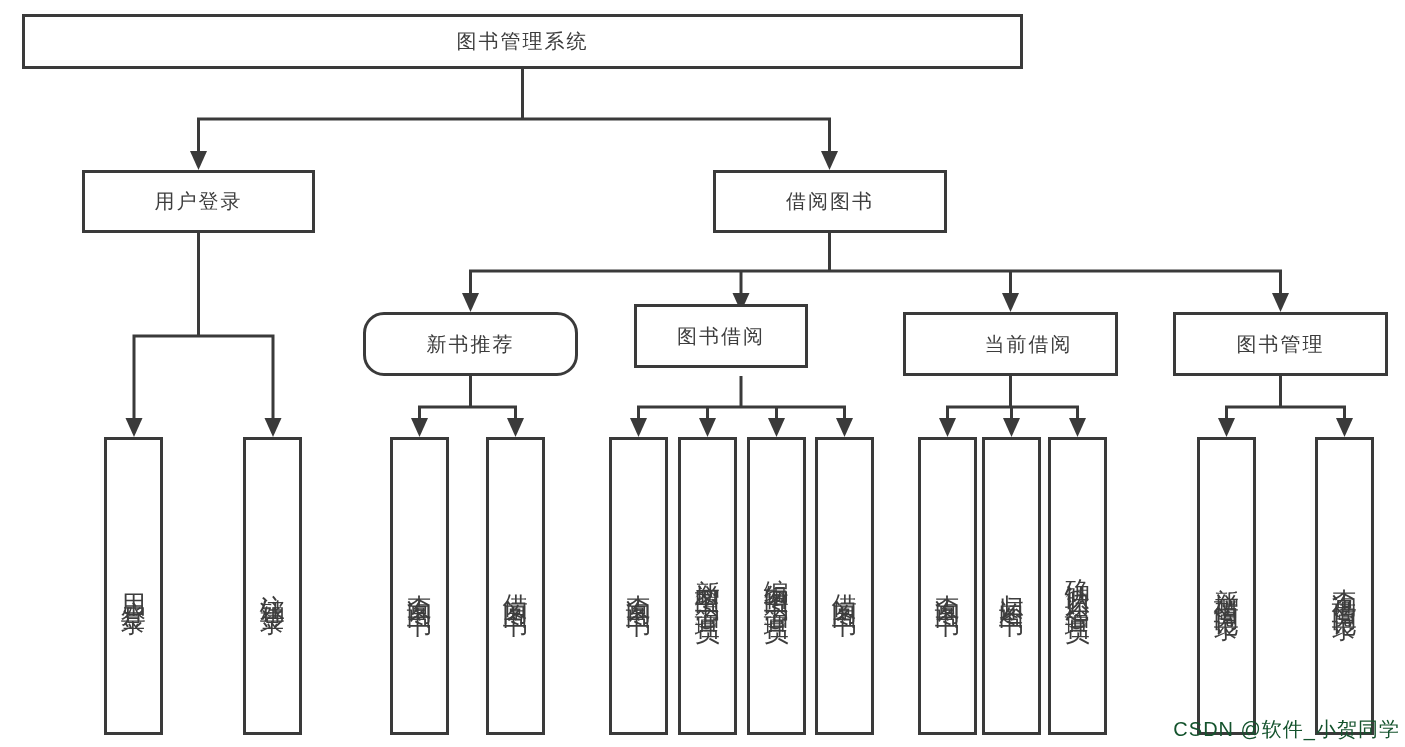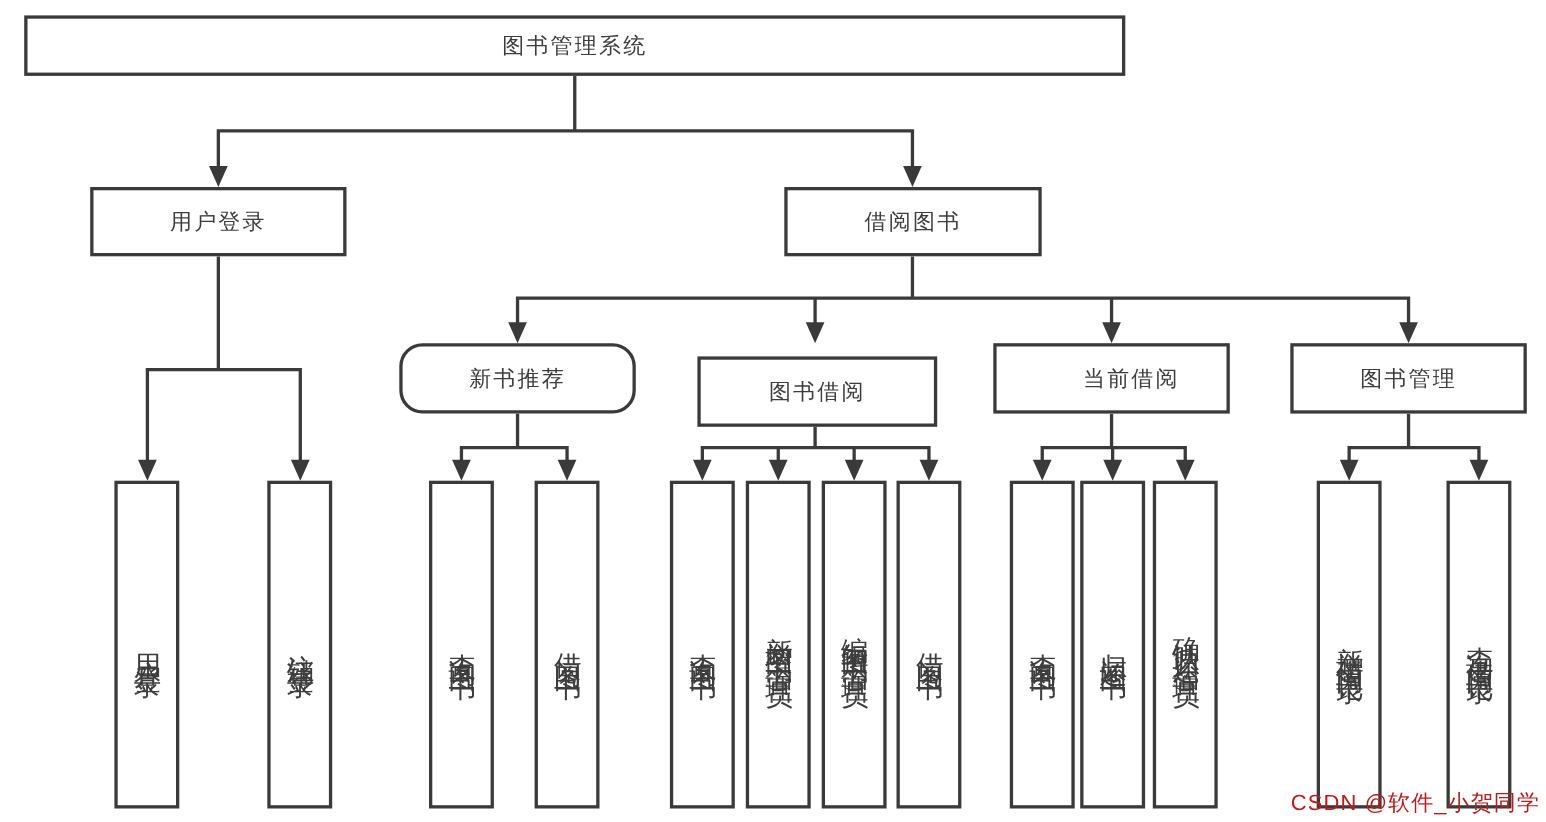--- a/index.html
+++ b/index.html
@@ -48,21 +48,21 @@
     line-height: 1.05;
     letter-spacing: 6px;
     white-space: nowrap;
   }
   .watermark {
     position: absolute;
     right: 5px;
     bottom: 4px;
     font-size: 20px;
     letter-spacing: 1px;
-    color: #b91c1c;
+    color: #14532d;
     z-index: 5;
     white-space: nowrap;
   }
 </style>
 </head>
 <body>
 
 <div class="canvas">
 
   <svg class="connectors" viewBox="0 0 1405 747" xmlns="http://www.w3.org/2000/svg" fill="none" stroke="#3a3a3a" stroke-width="3">
@@ -112,21 +112,21 @@
     <path fill="#3a3a3a" stroke="none" d="M1218,418 L1235,418 L1226.5,437 Z"></path>
     <path fill="#3a3a3a" stroke="none" d="M1336,418 L1353,418 L1344.5,437 Z"></path>
   </svg>
 
   <div class="hbox" style="left:22px; top:14px; width:1001px; height:55px;">图书管理系统</div>
 
   <div class="hbox" style="left:82px; top:170px; width:233px; height:63px;">用户登录</div>
   <div class="hbox" style="left:713px; top:170px; width:234px; height:63px;">借阅图书</div>
 
   <div class="hbox" style="left:363px; top:312px; width:215px; height:64px;border-radius:21px;">新书推荐</div>
-  <div class="hbox" style="left:634px; top:324px; width:218px; height:64px;font-family:Liberation Mono, monospace;">图书借阅</div>
+  <div class="hbox" style="left:634px; top:304px; width:174px; height:64px;font-family:Liberation Mono, monospace;">图书借阅</div>
   <div class="hbox" style="left:903px; top:312px; width:215px; height:64px;padding-left:36px;">当前借阅</div>
   <div class="hbox" style="left:1173px; top:312px; width:215px; height:64px;">图书管理</div>
 
   <div class="vbox" style="left:104px;">
     <span>用户登录</span>
   </div>
   <div class="vbox" style="left:243px;">
     <span>注销登录</span>
   </div>
 

